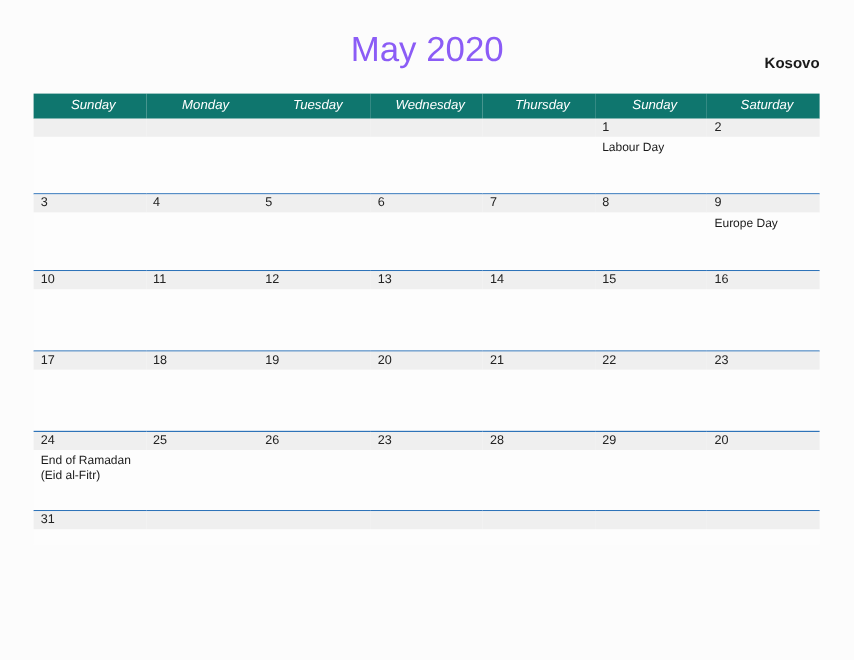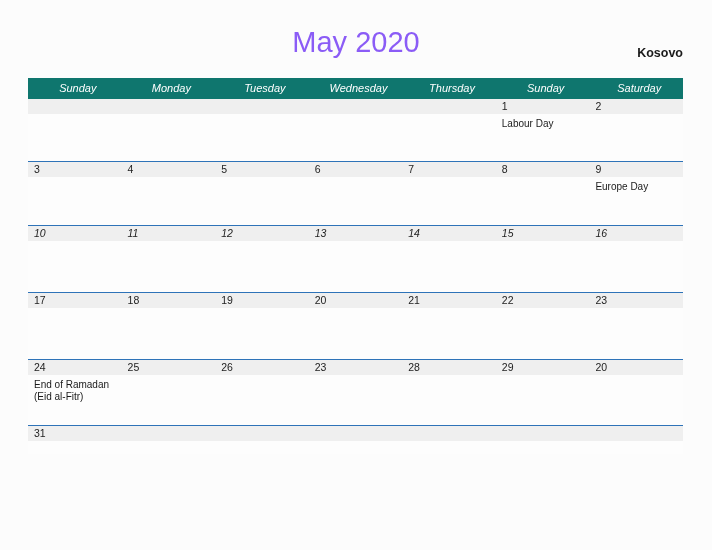--- a/index.html
+++ b/index.html
@@ -149,21 +149,21 @@
     padding: 4px 5px 0 6px;
   }
   .event {
     font-size: 10px;
     line-height: 11.5px;
     color: #1a1a1a;
   }
 
   .week-row.w1 td { height: 62px; }
   .week-row.w2 td { height: 63px; }
-  .week-row.w3 td { height: 66px; font-style: italic; }
+  .week-row.w3 td { height: 66px; }
   .week-row.w4 td { height: 66px; margin-top: 32px; }
   .week-row.w5 td { height: 65px; }
   .week-row.w6 td { height: 28px; margin-left: 15px; }
 </style>
 </head>
 <body>
 
 <div class="page-header">
 
 

